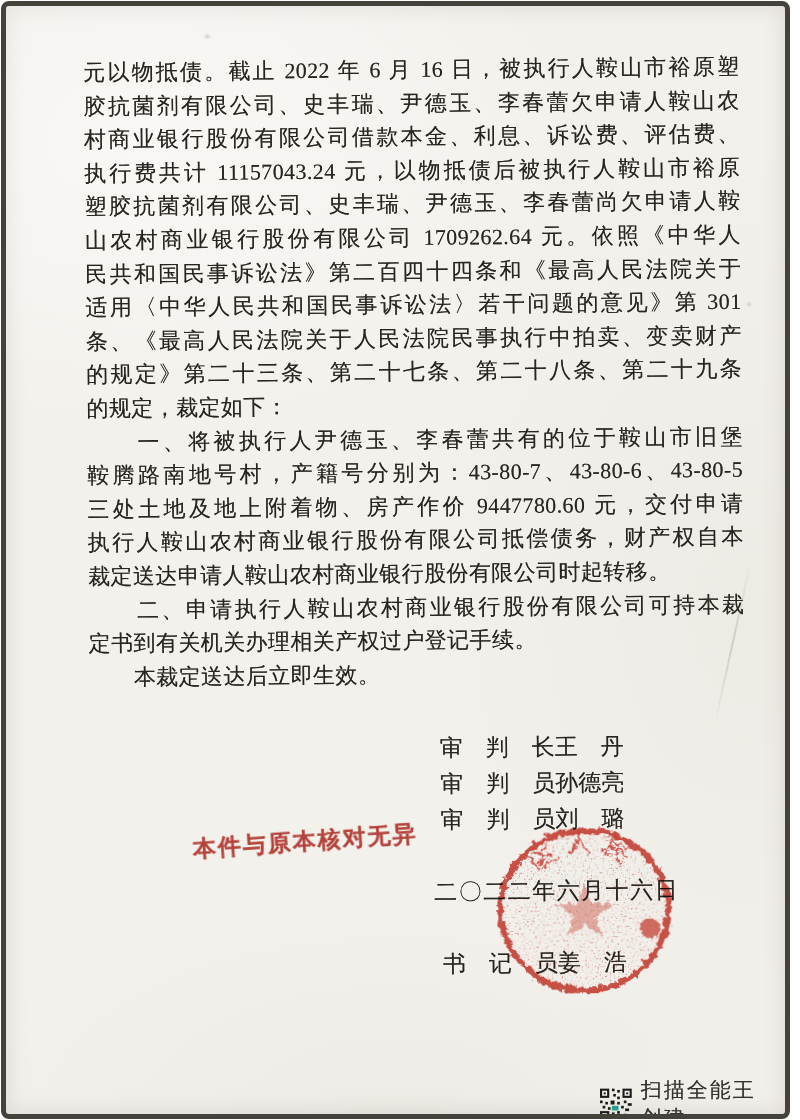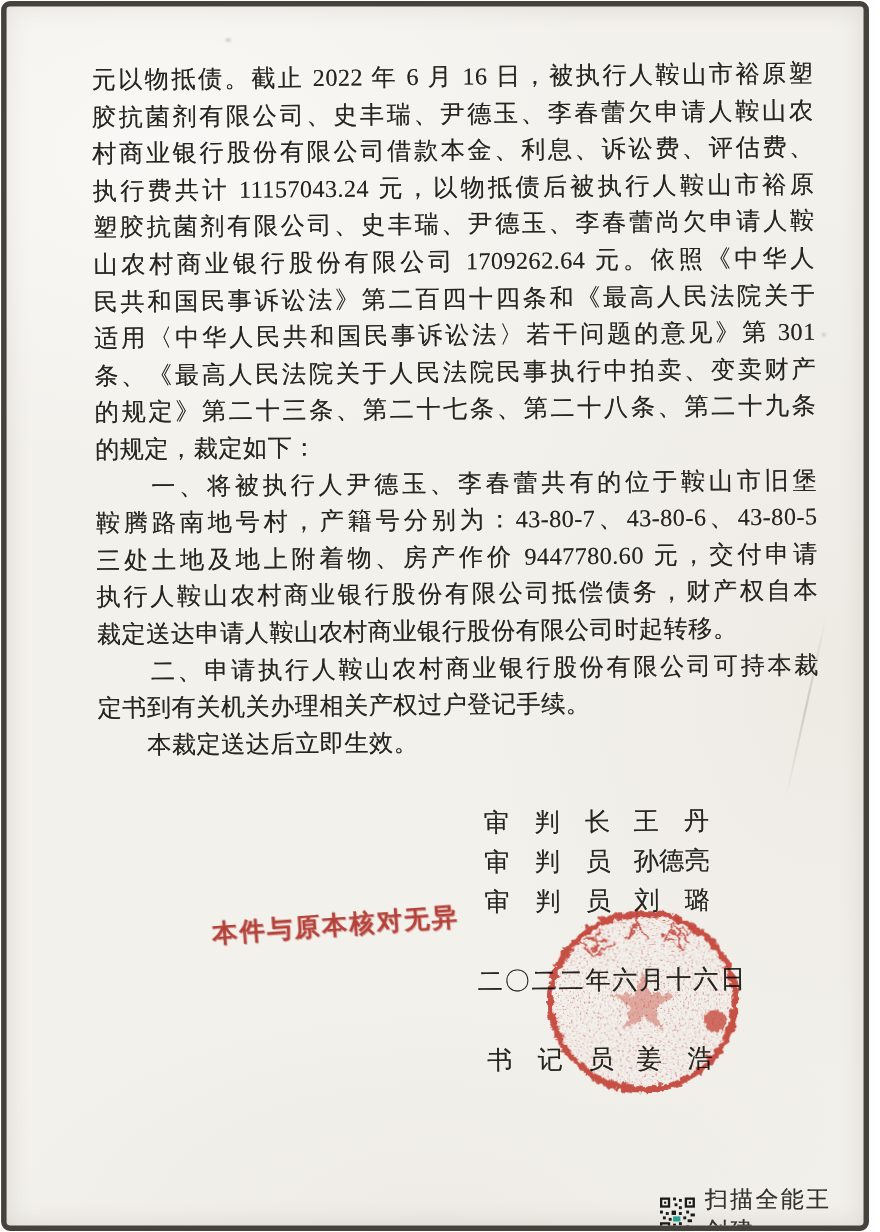--- a/index.html
+++ b/index.html
@@ -18,21 +18,21 @@
 
   .body-text{position:absolute;left:82px;top:47px;width:656px;
         font-size:22px;line-height:33.6px;color:#26251f;letter-spacing:.4px;
         text-shadow:0 0 .6px rgba(38,37,31,.55);}
   .line{text-align:justify;text-align-last:justify;white-space:pre-wrap;}
   .line--end{text-align-last:left;}
 
   .sig-block{position:absolute;left:432px;top:724px;font-size:23px;color:#26251f;
         text-shadow:0 0 .6px rgba(38,37,31,.5);}
   .sig-row{display:flex;height:36px;align-items:center;}
-  .sig-name{margin-left:21px;}
+  .sig-name{}
   .date-line{position:absolute;left:425px;top:871px;font-size:23px;color:#26251f;
         letter-spacing:1.5px;text-shadow:0 0 .6px rgba(38,37,31,.5);}
   .clerk-row{position:absolute;left:433px;top:943px;font-size:23px;color:#26251f;
         display:flex;text-shadow:0 0 .6px rgba(38,37,31,.5);}
 
   .verify-stamp{position:absolute;left:184px;top:819px;font-size:23px;font-weight:700;
         color:#ab2a22;transform:rotate(-3.5deg);letter-spacing:2px;opacity:.88;
         text-shadow:.6px .4px 0 rgba(171,42,34,.4), -0.4px -0.3px 0 rgba(171,42,34,.3);
         filter:blur(.3px);}
 

